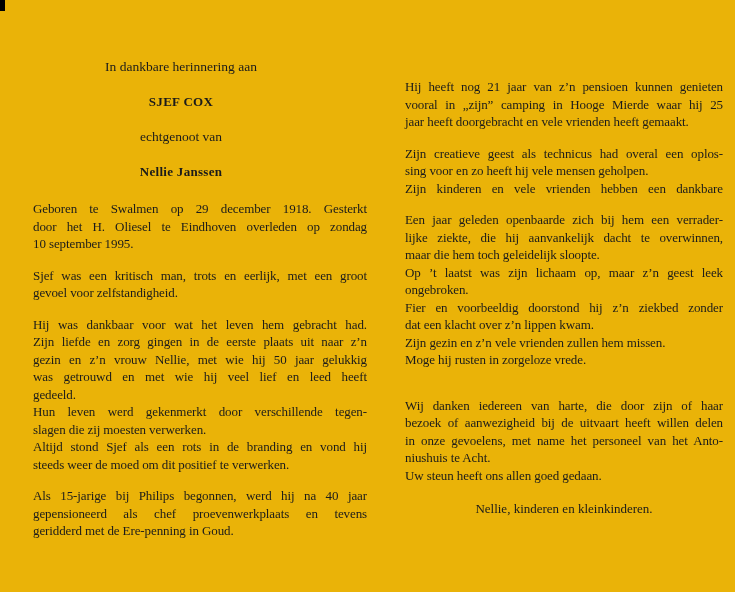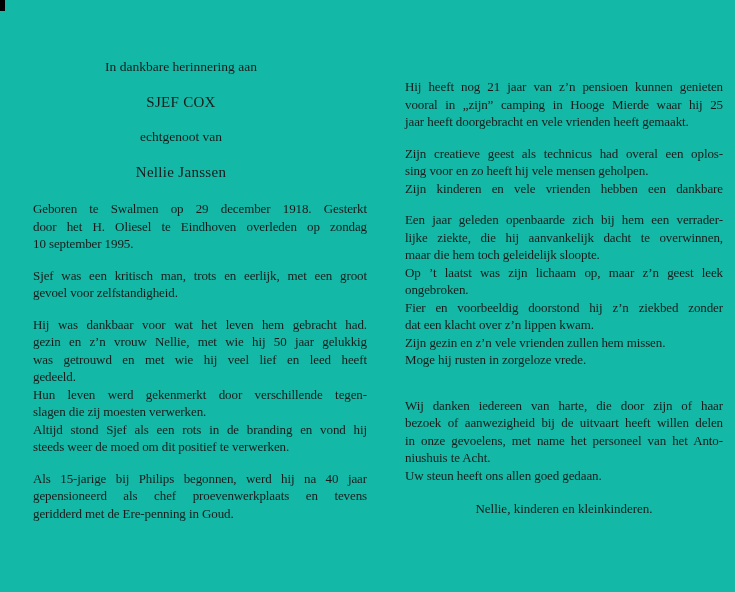--- a/index.html
+++ b/index.html
@@ -4,21 +4,21 @@
 <style>
   html, body {
     margin: 0;
     padding: 0;
     background: #ffffff;
   }
   .card {
     position: relative;
     width: 735px;
     height: 592px;
-    background: #14b8a6;
+    background: #eab308;
     font-family: "Liberation Serif", serif;
     color: #1b1b1b;
     overflow: hidden;
   }
   .scan-artifact {
     position: absolute;
     left: 0;
     top: 0;
     width: 5px;
     height: 11px;
@@ -40,23 +40,23 @@
     text-align: center;
     padding-right: 38px;
   }
   .h-plain {
     font-size: 13.5px;
     line-height: 14px;
     font-weight: normal;
     margin: 0 0 21px 0;
   }
   .h-bold {
-    font-size: 15px;
+    font-size: 13px;
     line-height: 14px;
-    font-weight: normal;
+    font-weight: bold;
     letter-spacing: 0.3px;
     margin: 0 0 21px 0;
   }
   .para {
     margin: 14px 0 0 0;
   }
   .para.first { margin-top: 0; }
   .para.nogap { margin-top: 0; }
   .para.large { margin-top: 28px; }
   .line {
@@ -94,20 +94,21 @@
           <div class="line j">Geboren te Swalmen op 29 december 1918. Gesterkt</div>
           <div class="line j">door het H. Oliesel te Eindhoven overleden op zondag</div>
           <div class="line">10 september 1995.</div>
         </div>
         <div class="para">
           <div class="line j">Sjef was een kritisch man, trots en eerlijk, met een groot</div>
           <div class="line">gevoel voor zelfstandigheid.</div>
         </div>
         <div class="para">
           <div class="line j">Hij was dankbaar voor wat het leven hem gebracht had.</div>
+          <div class="line j">Zijn liefde en zorg gingen in de eerste plaats uit naar z’n</div>
           <div class="line j">gezin en z’n vrouw Nellie, met wie hij 50 jaar gelukkig</div>
           <div class="line j">was getrouwd en met wie hij veel lief en leed heeft</div>
           <div class="line">gedeeld.</div>
           <div class="line j">Hun leven werd gekenmerkt door verschillende tegen-</div>
           <div class="line">slagen die zij moesten verwerken.</div>
           <div class="line j">Altijd stond Sjef als een rots in de branding en vond hij</div>
           <div class="line">steeds weer de moed om dit positief te verwerken.</div>
         </div>
         <div class="para">
           <div class="line j">Als 15-jarige bij Philips begonnen, werd hij na 40 jaar</div>

